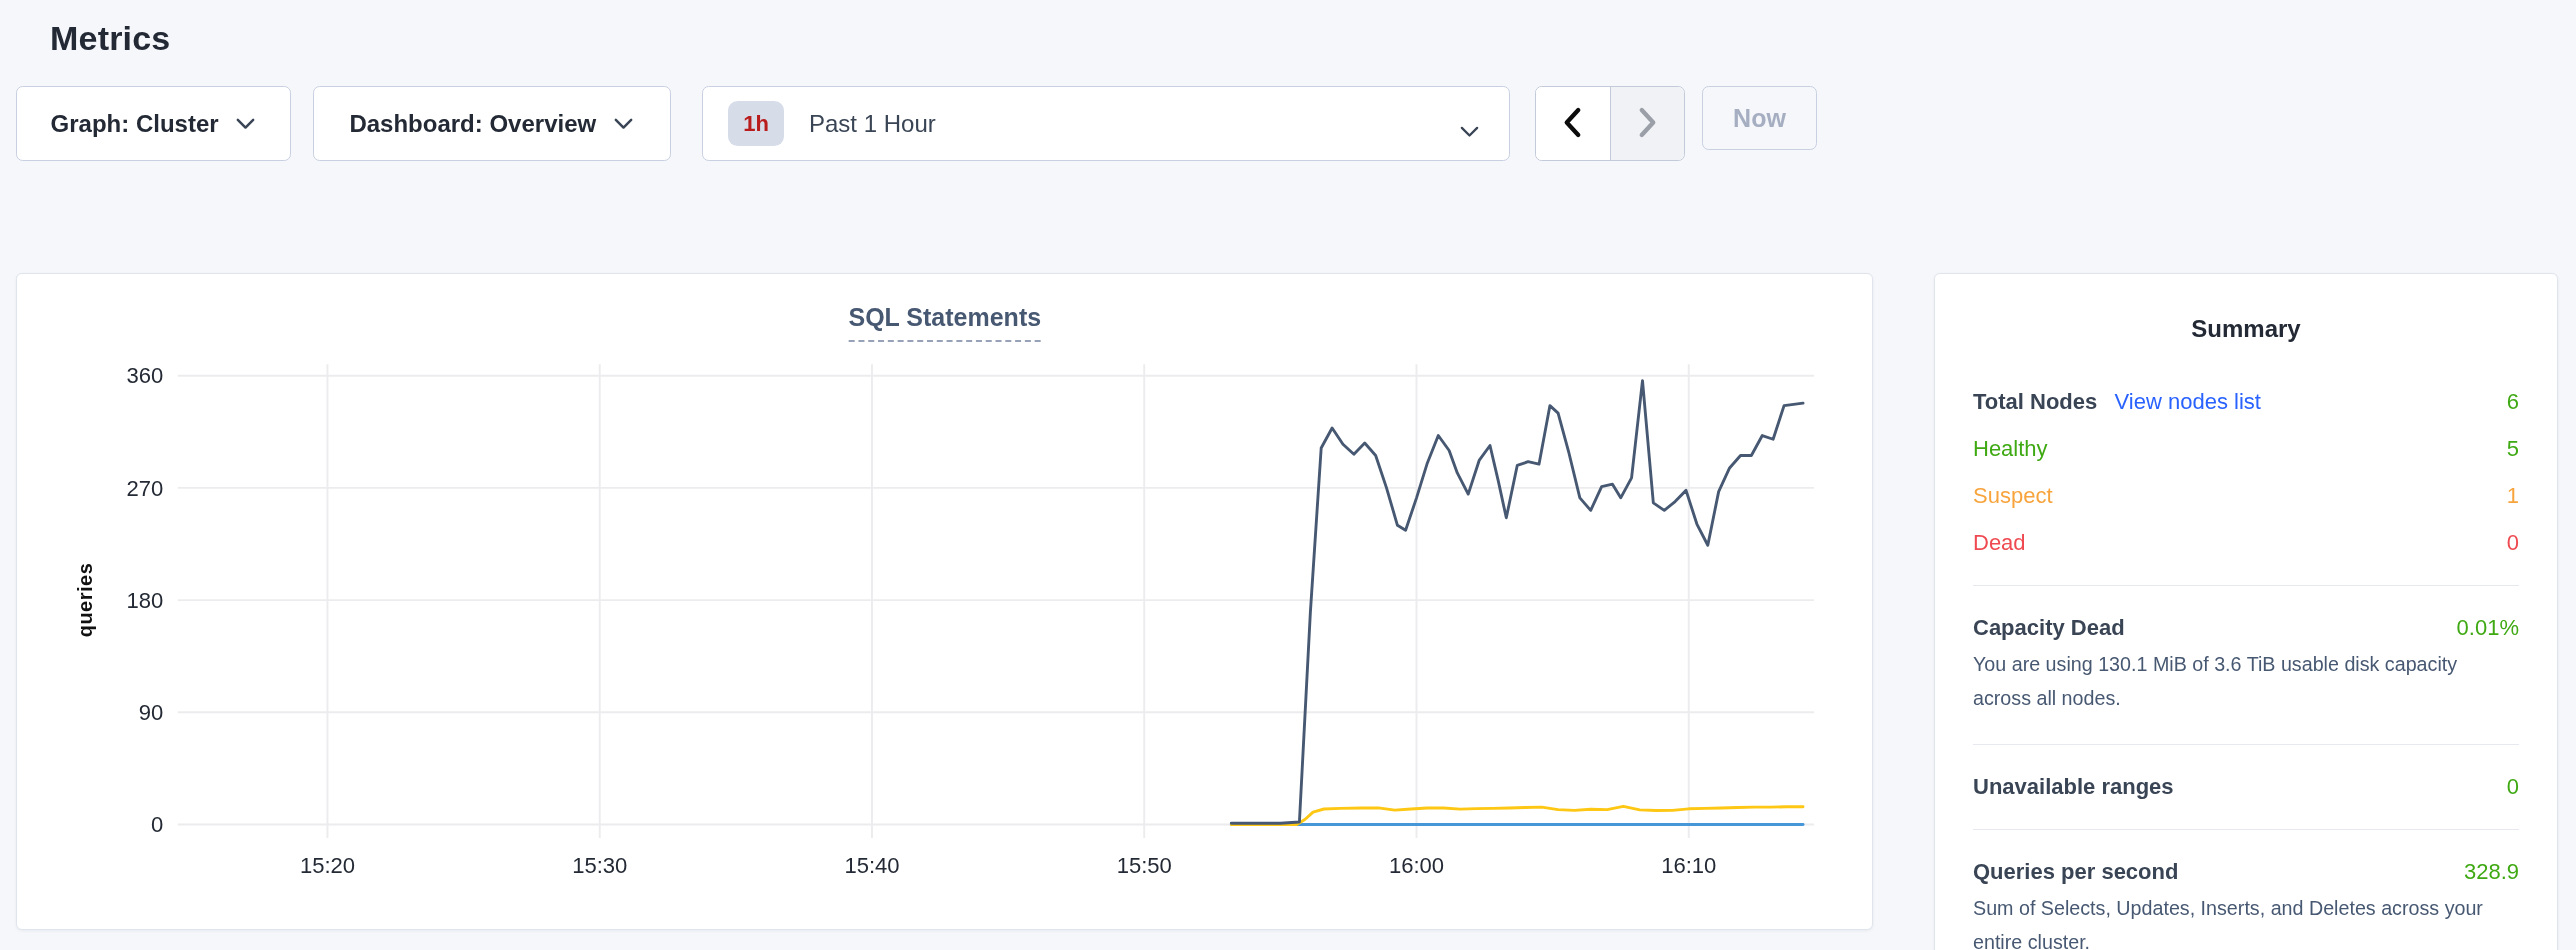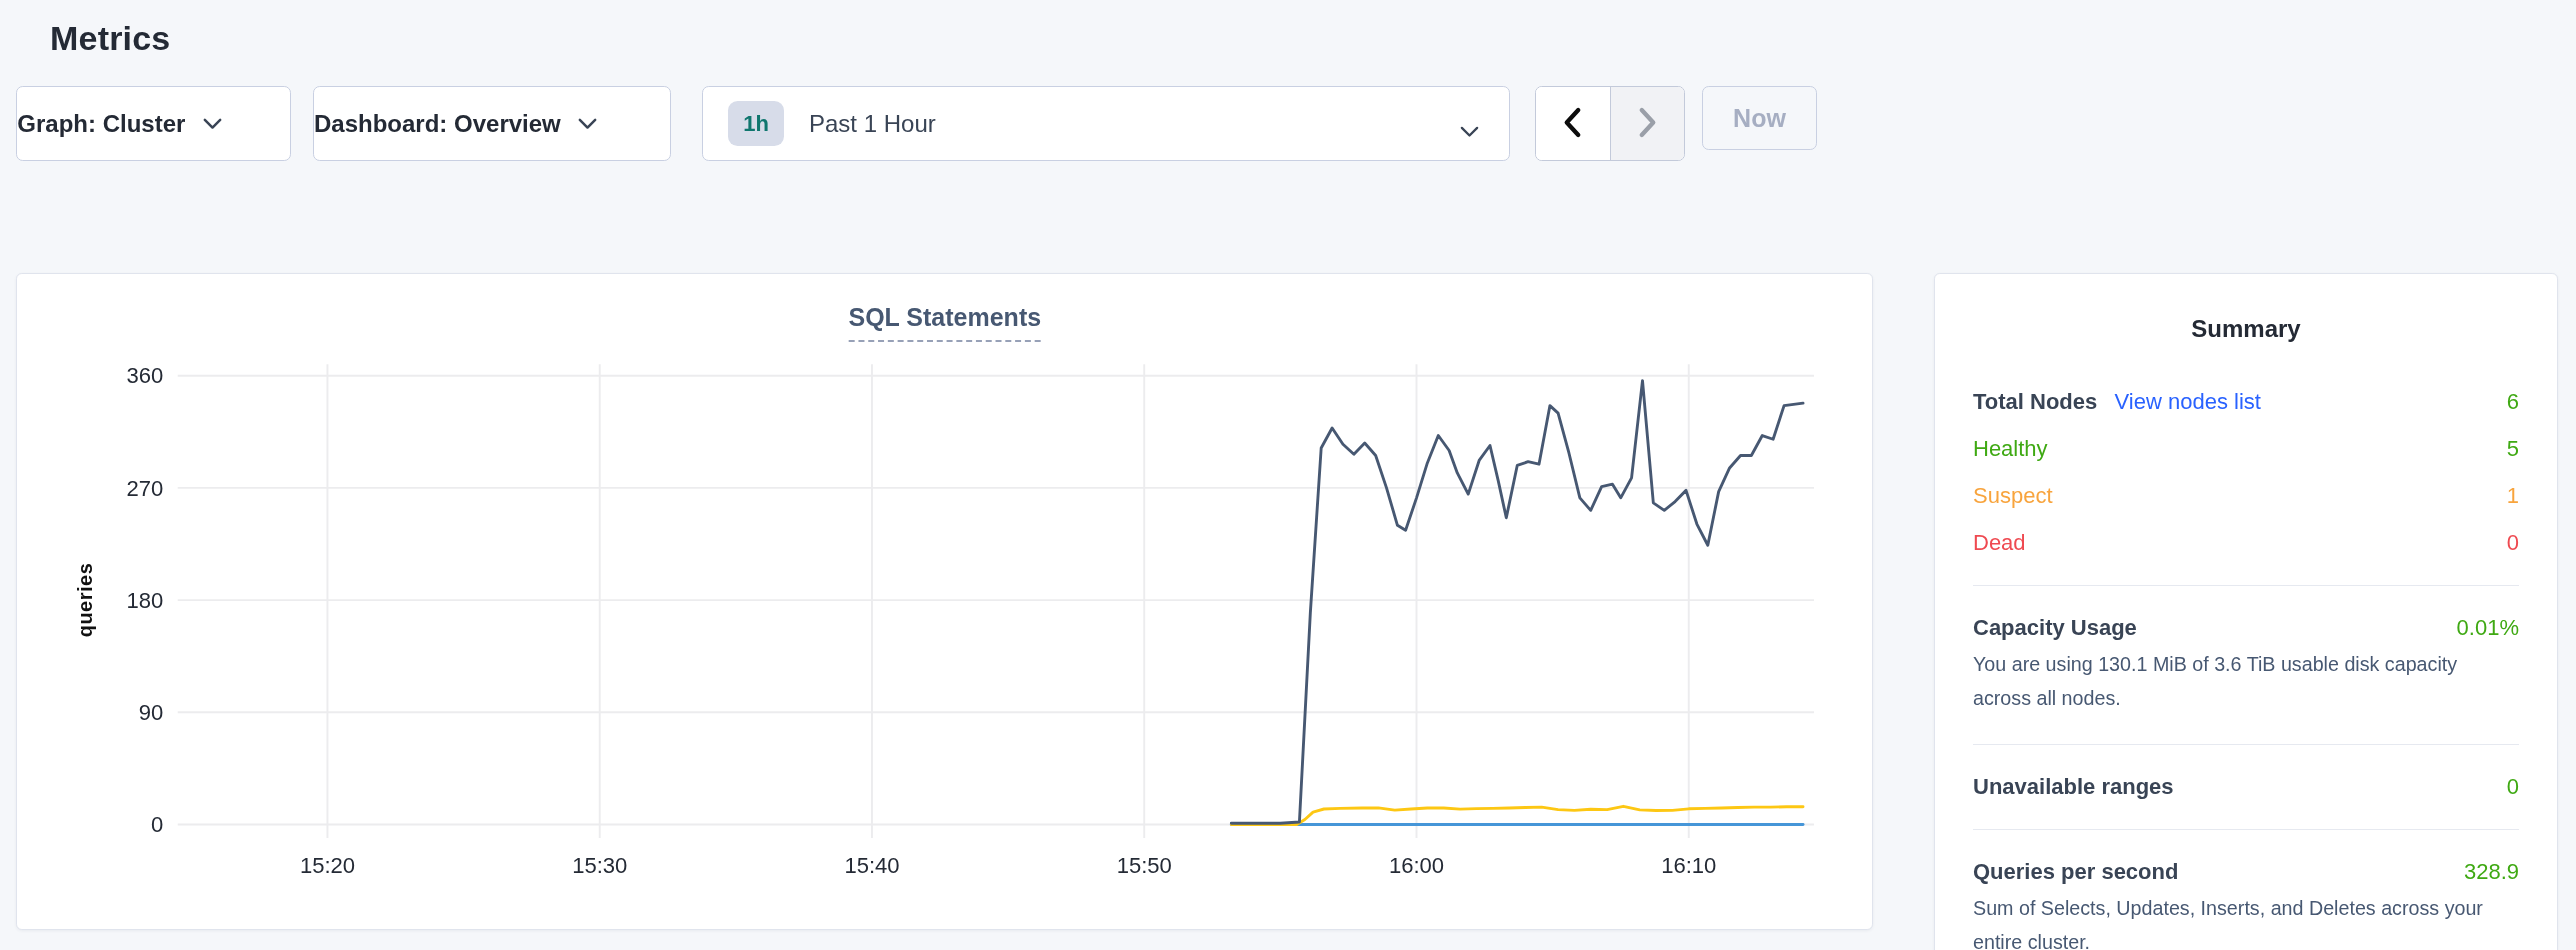--- a/index.html
+++ b/index.html
@@ -13,28 +13,28 @@
   
   .page-title{
     position:absolute;left:35px;top:3.8px;margin:15px;
     font-size:34px;font-weight:600;color:#242a35;letter-spacing:0.2px;
   }
 
   
   .ctl{
     position:absolute;top:86px;height:75px;box-sizing:border-box;
     background:#fff;border:1.4px solid #c9d0e2;border-radius:6.7px;
-    display:flex;align-items:center;justify-content:flex-start;
+    display:flex;align-items:center;justify-content:center;
     font-size:24px;color:#242a35;cursor:pointer;padding:0;
   }
   .dd-label{font-weight:700;color:#242a35;}
   .chev{margin-left:15.4px;display:inline-flex;}
   .timepicker{justify-content:flex-start;padding-left:25px;}
   .tp-badge{
-    background:#d7dce9;color:#0f766e;font-weight:700;font-size:22px;
+    background:#d7dce9;color:#b91c1c;font-weight:700;font-size:22px;
     border-radius:9.6px;width:56px;height:45px;display:flex;align-items:center;justify-content:center;
   }
   .tp-label{margin-left:25px;font-size:24px;font-weight:500;color:#394455;}
   .tp-chev{position:absolute;right:29px;top:30px;}
   .pager{
     position:absolute;top:86px;left:1535px;width:150px;height:75px;box-sizing:border-box;
     border:1.4px solid #c3cada;border-radius:6.7px;display:flex;overflow:hidden;background:#fff;
   }
   .pager button{
     flex:1;border:none;margin:0;padding:0;display:flex;align-items:center;justify-content:center;
@@ -195,21 +195,21 @@
   <div class="srow">
     <span class="red">Dead</span>
     <span class="spacer"></span>
     <span class="red">0</span>
   </div>
 
   <hr class="sep">
 
   <div class="sec">
     <div class="srow">
-      <span class="lbl">Capacity Usage</span>
+      <span class="lbl">Capacity Dead</span>
       <span class="spacer"></span>
       <span class="green">0.01%</span>
     </div>
     <p class="desc">You are using 130.1 MiB of 3.6 TiB usable disk capacity across all nodes.</p>
   </div>
 
   <hr class="sep">
 
   <div class="sec">
     <div class="srow">

